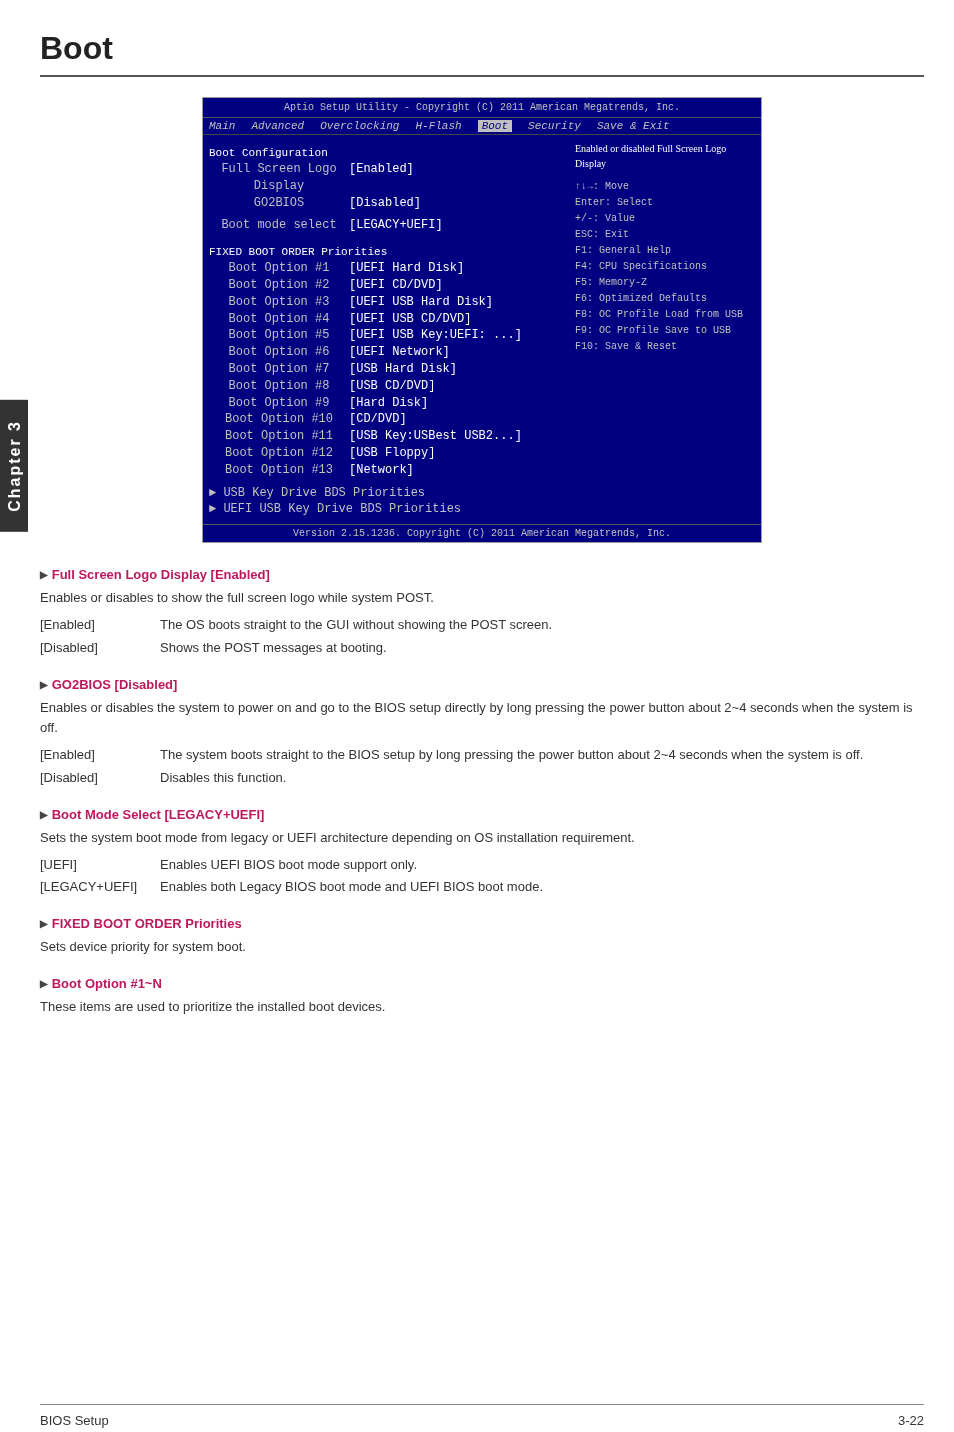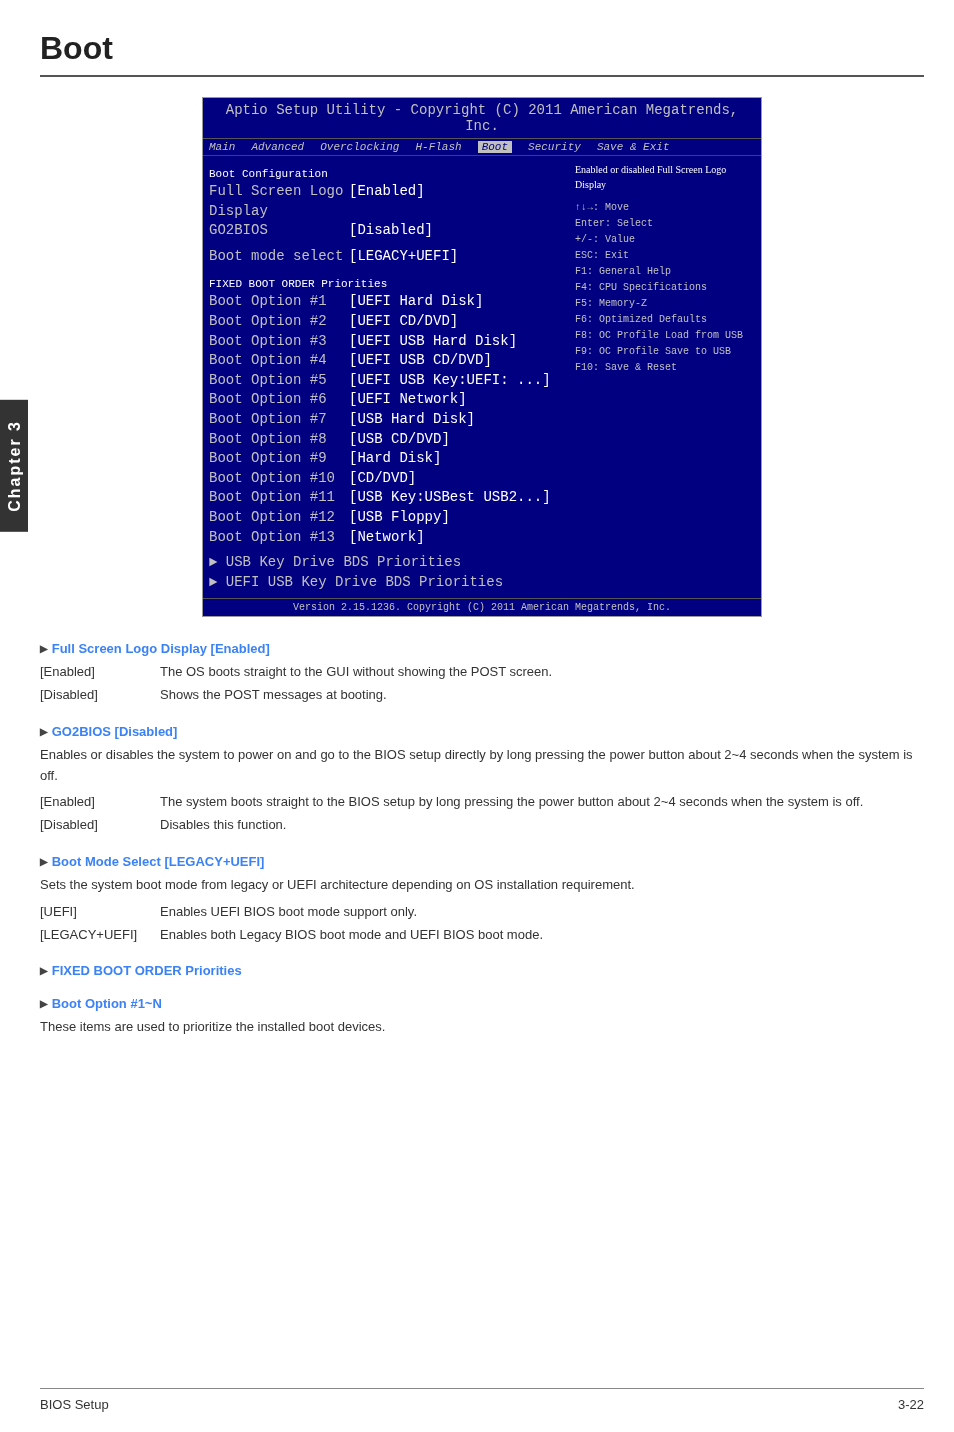--- a/index.html
+++ b/index.html
@@ -59,21 +59,21 @@
       width: 560px;
       margin-left: auto;
       margin-right: auto;
     }
 
     .bios-title-bar {
       background: #000080;
       color: #c0c0c0;
       text-align: center;
       padding: 4px 12px;
-      font-size: 14px;
+      font-size: 10px;
       border-bottom: 1px solid #555;
     }
 
     .bios-menu-bar {
       background: #000080;
       color: #c0c0c0;
       padding: 2px 6px;
       font-size: 11px;
       display: flex;
       gap: 16px;
@@ -107,23 +107,24 @@
 
     .bios-section-title {
       color: #ffffff;
       font-size: 11px;
       margin-top: 6px;
       margin-bottom: 2px;
     }
 
     .bios-row {
       display: flex;
-      font-size: 14px;
+      font-size: 12px;
       line-height: 1.4;
       color: #c0c0c0;
+      text-align: center;
     }
 
     .bios-row .label {
       width: 140px;
       flex-shrink: 0;
     }
 
     .bios-row .value {
       color: #ffffff;
     }
@@ -161,21 +162,21 @@
     }
 
     
     .doc-section {
       margin-bottom: 18px;
     }
 
     .doc-heading {
       font-size: 13px;
       font-weight: bold;
-      color: #3b82f6;
+      color: #be185d;
       margin-bottom: 6px;
       display: flex;
       align-items: center;
       gap: 4px;
     }
 
     .doc-heading::before {
       content: '▶';
       font-size: 10px;
       color: #444;
@@ -202,21 +203,21 @@
       font-weight: normal;
     }
 
     .doc-item .item-val {
       flex: 1;
     }
 
     
     .page-footer {
       position: absolute;
-      bottom: 20px;
+      bottom: 4px;
       left: 40px;
       right: 30px;
       display: flex;
       justify-content: space-between;
       align-items: center;
       border-top: 1px solid #888;
       padding-top: 8px;
       font-size: 13px;
       color: #333;
     }
@@ -336,20 +337,21 @@
           <div>F9: OC Profile Save to USB</div>
           <div>F10: Save &amp; Reset</div>
         </div>
       </div>
     </div>
     <div class="bios-footer">Version 2.15.1236. Copyright (C) 2011 American Megatrends, Inc.</div>
   </div>
 
   <div class="doc-section">
     <div class="doc-heading">Full Screen Logo Display [Enabled]</div>
+    <div class="doc-para">Enables or disables to show the full screen logo while system POST.</div>
     <div class="doc-item">
       <span class="item-key">[Enabled]</span>
       <span class="item-val">The OS boots straight to the GUI without showing the POST screen.</span>
     </div>
     <div class="doc-item">
       <span class="item-key">[Disabled]</span>
       <span class="item-val">Shows the POST messages at booting.</span>
     </div>
   </div>
 
@@ -374,20 +376,21 @@
       <span class="item-val">Enables UEFI BIOS boot mode support only.</span>
     </div>
     <div class="doc-item">
       <span class="item-key">[LEGACY+UEFI]</span>
       <span class="item-val">Enables both Legacy BIOS boot mode and UEFI BIOS boot mode.</span>
     </div>
   </div>
 
   <div class="doc-section">
     <div class="doc-heading">FIXED BOOT ORDER Priorities</div>
+    <div class="doc-para">Sets device priority for system boot.</div>
   </div>
 
   <div class="doc-section">
     <div class="doc-heading">Boot Option #1~N</div>
     <div class="doc-para">These items are used to prioritize the installed boot devices.</div>
   </div>
 
 </div>
 
 <div class="page-footer">

